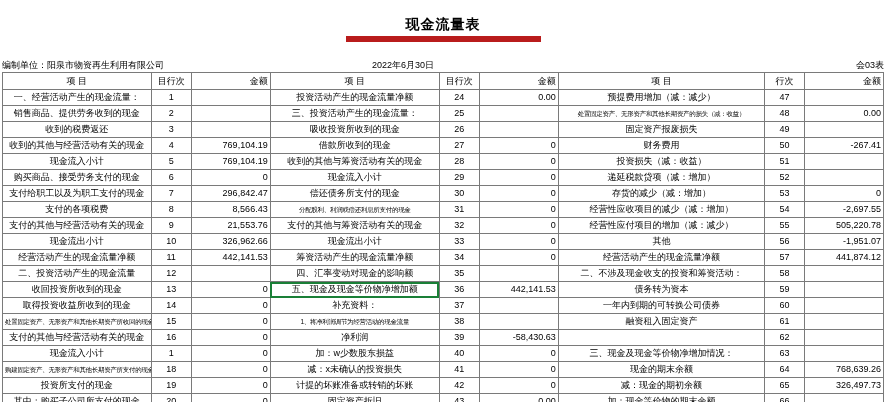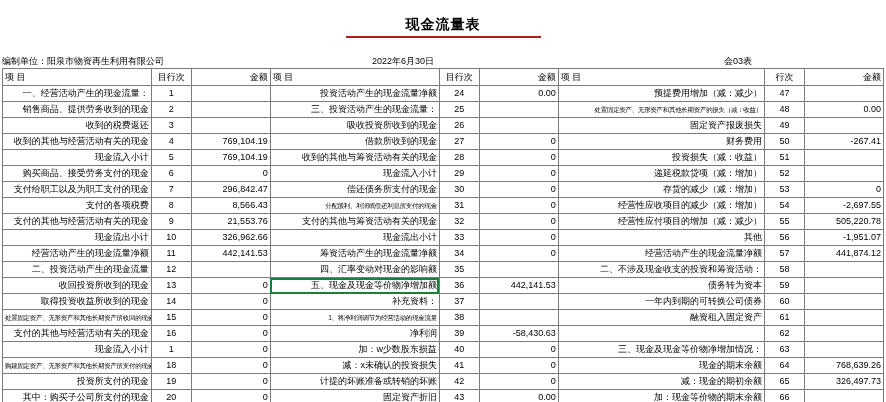--- a/index.html
+++ b/index.html
@@ -16,53 +16,53 @@
   .title-wrap{
     text-align:center;
     padding-top:16px;
     padding-bottom:4px;
   }
   .title{
     display:inline-block;
     font-size:14px;
     font-weight:bold;
     letter-spacing:1px;
-    border-bottom:2px solid #b91c1c;
+    border-bottom:6px solid #b91c1c;
     padding:0 60px 2px 60px;
   }
   .meta{
     display:flex;
     align-items:flex-end;
     font-size:9px;
     height:26px;
     padding:0 2px;
     box-sizing:border-box;
   }
   .meta .unit{width:210px;margin-top:48px;}
   .meta .date{flex:1;text-align:center;padding-right:130px;margin-top:17px;}
-  .meta .sheetno{width:160px;text-align:left;}
+  .meta .sheetno{width:160px;text-align:right;}
 
   table{
     border-collapse:collapse;
     width:882px;
     margin:0 2px;
     table-layout:fixed;
   }
   td,th{
     border:1px solid #7a7a7a;
     height:15px;
     padding:0 2px;
     font-size:9px;
     font-weight:normal;
     white-space:nowrap;
     overflow:hidden;
     line-height:13px;
   }
-  thead td{text-align:left;height:16px;}
-  .c-item{text-align:right;}
+  thead td{text-align:center;height:16px;}
+  .c-item{text-align:center;}
   .c-no{text-align:center;width:34px;}
   .c-amt{text-align:right;width:72px;}
   .w-item1{width:140px;}
   .w-item2{width:160px;}
   .w-item3{width:196px;}
   .tiny{font-size:6.5px;letter-spacing:-0.3px;}
   .sel{
     outline:2px solid #1a7f37;
     outline-offset:-2px;
   }

